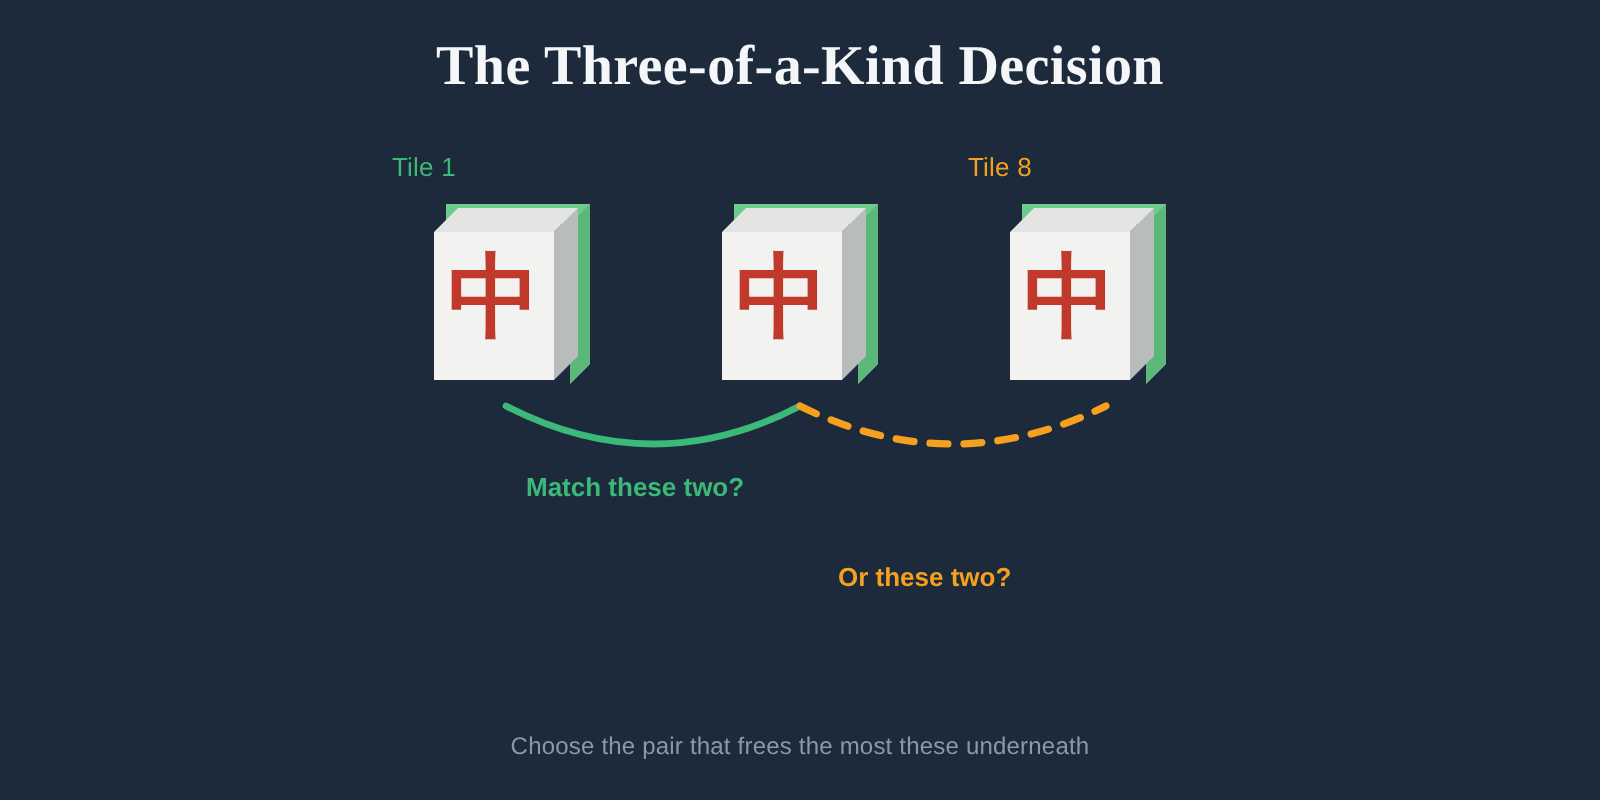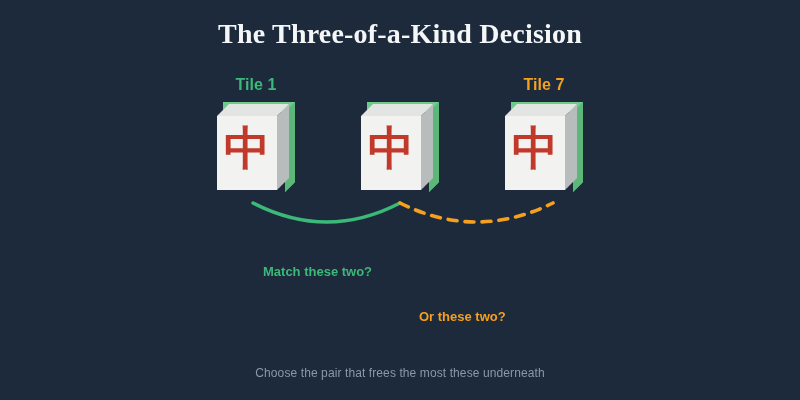--- a/index.html
+++ b/index.html
@@ -33,23 +33,22 @@
     font-size: 28px;
     letter-spacing: 0.2px;
     color: #f4f6f8;
   }
 
   
   .tile-label {
     position: absolute;
     top: 76px;
     width: 120px;
-    text-align: center;
-    font-size: 16px;
-    font-weight: bold;
+    font-size: 13px;
+    font-weight: normal;
     letter-spacing: 0.1px;
   }
   .tile-label.green  { color: #3cb878; }
   .tile-label.orange { color: #f5a01e; }
 
   #label-1 { left: 196px; }
   #label-2 { left: 340px; }
   #label-3 { left: 484px; }
 
   
@@ -78,21 +77,21 @@
     left: 0;
     top: 0;
     width: 800px;
     height: 400px;
     pointer-events: none;
   }
 
   
   .arc-caption {
     position: absolute;
-    top: 264px;
+    top: 236px;
     font-size: 13px;
     font-weight: bold;
     white-space: nowrap;
   }
   .arc-caption.green  { color: #3cb878; }
   .arc-caption.orange { color: #f5a01e; }
 
   #caption-left  { left: 263px; }
   #caption-right { left: 419px; margin-top: 45px; }
 
@@ -109,21 +108,21 @@
   }
 </style>
 </head>
 <body>
 
 <div id="stage">
 
   <div class="page-title">The Three-of-a-Kind Decision</div>
 
   <div class="tile-label green" id="label-1">Tile 1</div>
-  <div class="tile-label orange" id="label-3">Tile 7</div>
+  <div class="tile-label orange" id="label-3">Tile 8</div>
 
   <div class="tile" id="tile-1">
     <svg width="92" height="98" viewBox="0 0 92 98">
 
       <polygon points="12,4 84,4 84,84 74,94 74,14 12,14" fill="#6ecb8a"></polygon>
       <polygon points="84,4 84,84 74,94 74,14" fill="#5bb878"></polygon>
 
       <polygon points="66,18 78,6 78,80 66,92" fill="#b9bcbc"></polygon>
 
       <polygon points="6,18 18,6 78,6 66,18" fill="#e4e5e3"></polygon>

